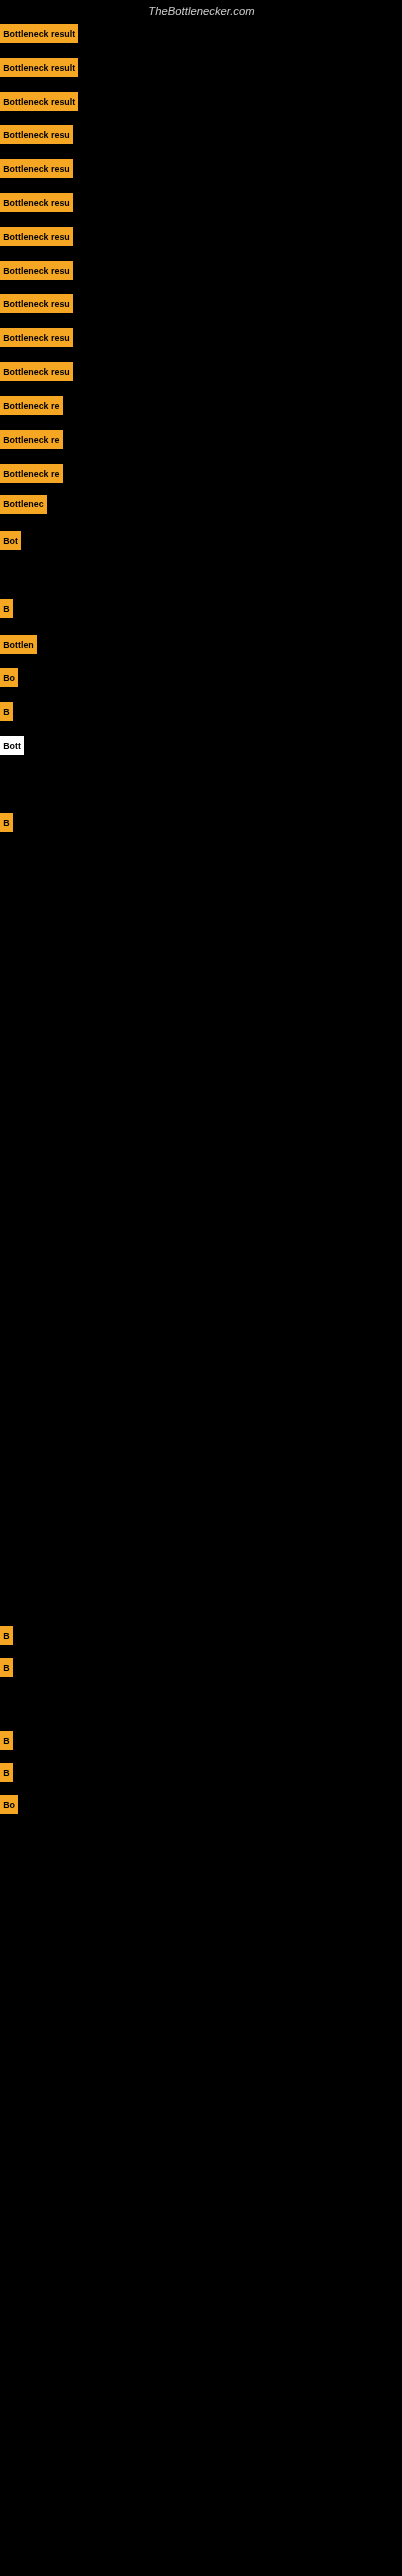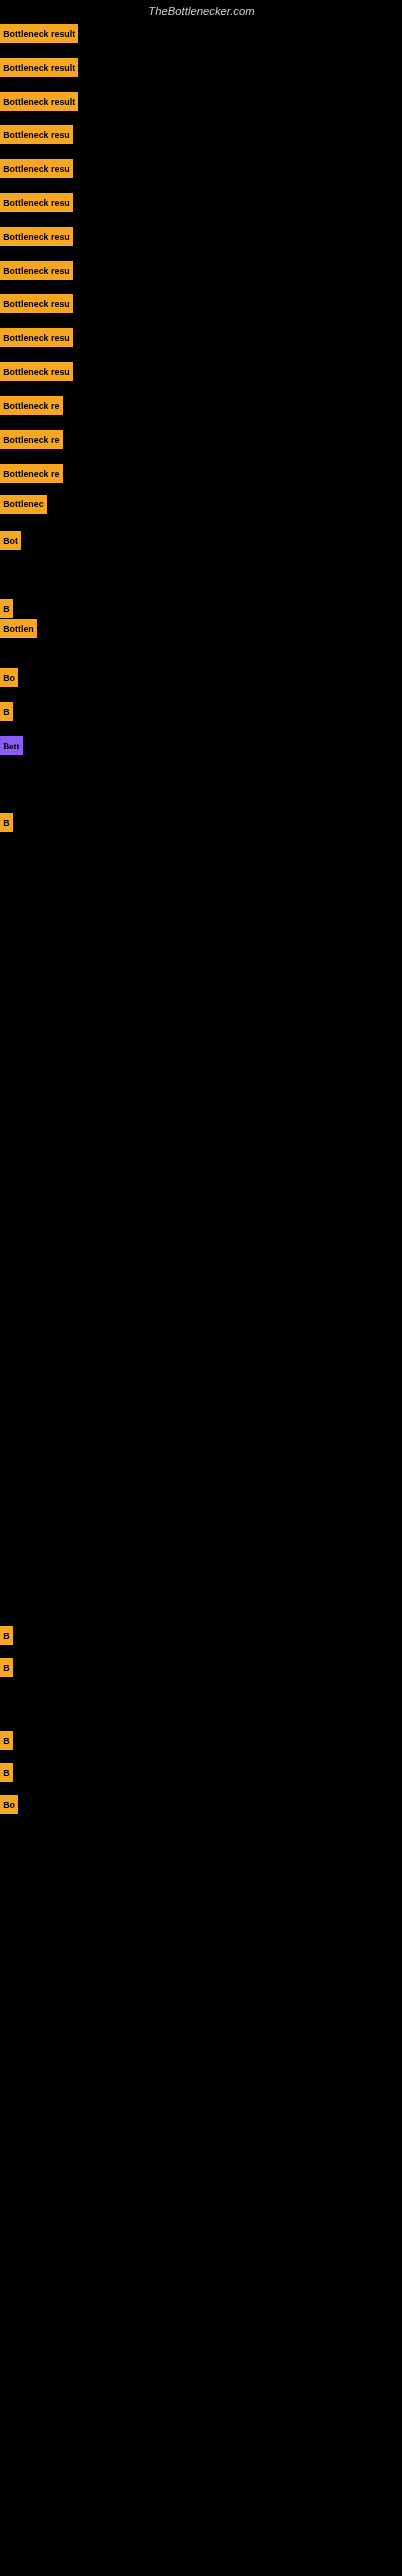--- a/index.html
+++ b/index.html
@@ -71,34 +71,34 @@
     </div>
     <div style="position: absolute; top: 440px; left: 0px; display: flex; align-items: center; height: 24px;">
       <span style="background-color: rgb(245, 166, 35); color: rgb(0, 0, 0); font-size: 8.9px; font-weight: bold; padding: 1.6px 3.2px; white-space: nowrap; overflow: hidden; display: inline-block; height: 19.3px; line-height: 16px;">Bottleneck re</span>
     </div>
     <div style="position: absolute; top: 473px; left: 0px; display: flex; align-items: flex-start; height: 24px;">
       <span style="background-color: rgb(245, 166, 35); color: rgb(0, 0, 0); font-size: 8.9px; font-weight: bold; padding: 1.6px 3.2px; white-space: nowrap; overflow: hidden; display: inline-block; height: 19.3px; line-height: 16px;">Bottlenec</span>
     </div>
     <div style="position: absolute; top: 507px; left: 0px; display: flex; align-items: center; height: 24px;">
       <span style="background-color: rgb(245, 166, 35); color: rgb(0, 0, 0); font-size: 8.9px; font-weight: bold; padding: 1.6px 3.2px; white-space: nowrap; overflow: hidden; display: inline-block; height: 19.3px; line-height: 16px;">Bot</span>
     </div>
-    <div style="position: absolute; top: 551px; left: 0px; display: flex; align-items: center; height: 24px; margin-top: 44px;">
+    <div style="position: absolute; top: 567px; left: 0px; display: flex; align-items: center; height: 24px; margin-top: 44px;">
       <span style="background-color: rgb(245, 166, 35); color: rgb(0, 0, 0); font-size: 8.9px; font-weight: bold; padding: 1.6px 3.2px; white-space: nowrap; overflow: hidden; display: inline-block; height: 19.3px; line-height: 16px;">Bottlen</span>
     </div>
     <div style="position: absolute; top: 575px; left: 0px; display: flex; align-items: center; height: 24px;">
       <span style="background-color: rgb(245, 166, 35); color: rgb(0, 0, 0); font-size: 8.9px; font-weight: bold; padding: 1.6px 3.2px; white-space: nowrap; overflow: hidden; display: inline-block; height: 19.3px; line-height: 16px;">B</span>
     </div>
     <div style="position: absolute; top: 644px; left: 0px; display: flex; align-items: center; height: 24px;">
       <span style="background-color: rgb(245, 166, 35); color: rgb(0, 0, 0); font-size: 8.9px; font-weight: bold; padding: 1.6px 3.2px; white-space: nowrap; overflow: hidden; display: inline-block; height: 19.3px; line-height: 16px;">Bo</span>
     </div>
     <div style="position: absolute; top: 678px; left: 0px; display: flex; align-items: center; height: 24px;">
       <span style="background-color: rgb(245, 166, 35); color: rgb(0, 0, 0); font-size: 8.9px; font-weight: bold; padding: 1.6px 3.2px; white-space: nowrap; overflow: hidden; display: inline-block; height: 19.3px; line-height: 16px;">B</span>
     </div>
     <div style="position: absolute; top: 712px; left: 0px; display: flex; align-items: center; height: 24px;">
-      <span style="background-color: #8b5cf6; color: rgb(0, 0, 0); font-size: 8.9px; font-weight: bold; padding: 1.6px 3.2px; white-space: nowrap; overflow: hidden; display: inline-block; height: 19.3px; line-height: 16px; font-family: Liberation Serif, serif;">Bott</span>
+      <span style="background-color: #ffffff; color: rgb(0, 0, 0); font-size: 8.9px; font-weight: bold; padding: 1.6px 3.2px; white-space: nowrap; overflow: hidden; display: inline-block; height: 19.3px; line-height: 16px;">Bott</span>
     </div>
     <div style="position: absolute; top: 789px; left: 0px; display: flex; align-items: center; height: 24px;">
       <span style="background-color: rgb(245, 166, 35); color: rgb(0, 0, 0); font-size: 8.9px; font-weight: bold; padding: 1.6px 3.2px; white-space: nowrap; overflow: hidden; display: inline-block; height: 19.3px; line-height: 16px;">B</span>
     </div>
     <div style="position: absolute; top: 1602px; left: 0px; display: flex; align-items: center; height: 24px;">
       <span style="background-color: rgb(245, 166, 35); color: rgb(0, 0, 0); font-size: 8.9px; font-weight: bold; padding: 1.6px 3.2px; white-space: nowrap; overflow: hidden; display: inline-block; height: 19.3px; line-height: 16px;">B</span>
     </div>
     <div style="position: absolute; top: 1634px; left: 0px; display: flex; align-items: center; height: 24px;">
       <span style="background-color: rgb(245, 166, 35); color: rgb(0, 0, 0); font-size: 8.9px; font-weight: bold; padding: 1.6px 3.2px; white-space: nowrap; overflow: hidden; display: inline-block; height: 19.3px; line-height: 16px;">B</span>
     </div>

